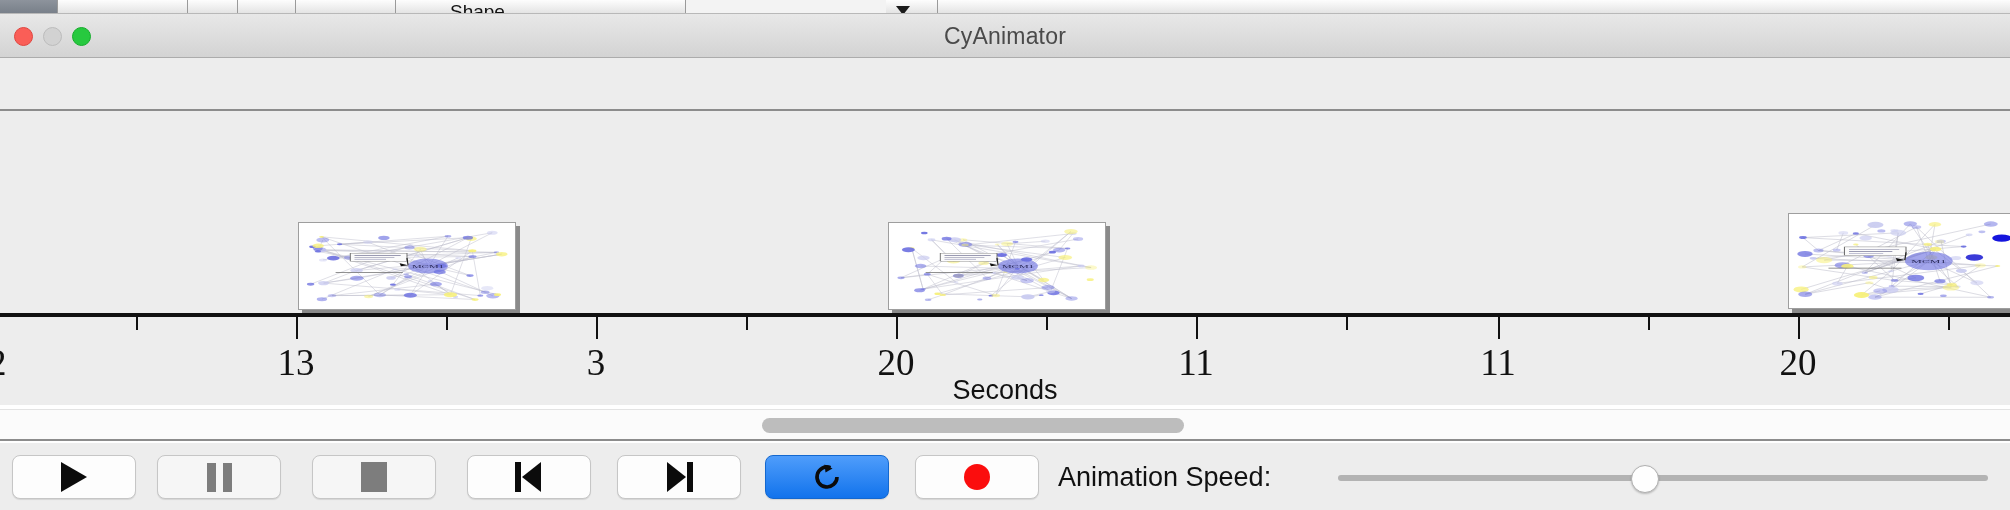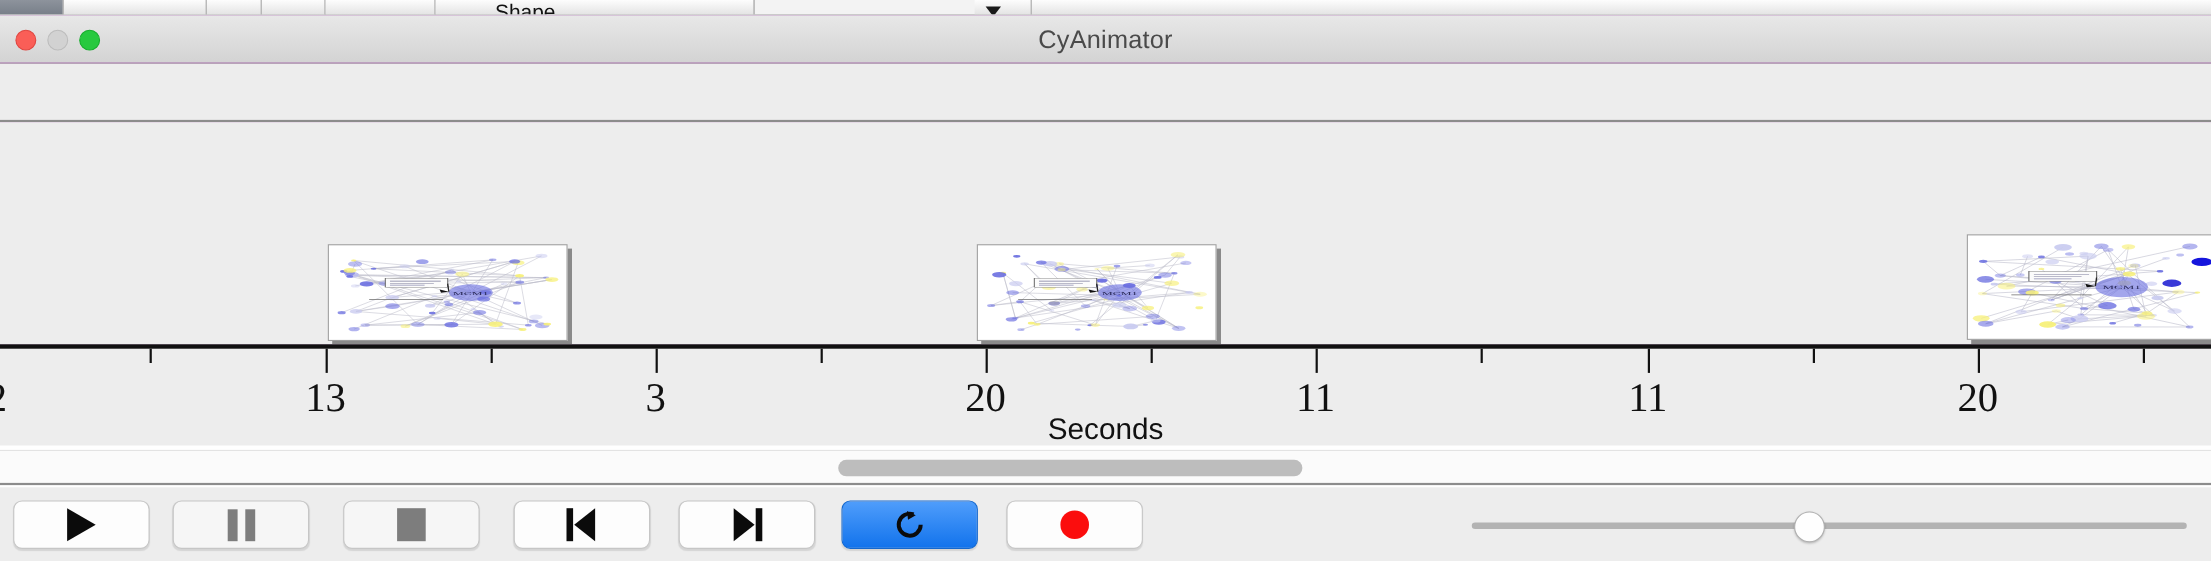--- a/index.html
+++ b/index.html
@@ -812,20 +812,21 @@
     <div class="cbtn on" id="loop-button">
       <svg width="34" height="34" viewBox="0 0 34 34">
         <path d="M27 17 A10 10 0 1 1 20.5 7.6" stroke="#0b0b0b" stroke-width="3.6" fill="none" stroke-linecap="butt"></path>
         <path d="M14.5 4.5 L22.5 8.4 L15.5 12.6 Z" fill="#0b0b0b"></path>
       </svg>
     </div>
     <div class="cbtn" id="record-button">
       <span class="ico-rec"></span>
     </div>
 
+    <div class="speed-label">Animation Speed:</div>
 
     <div class="slider">
       <div class="slider-track"></div>
       <div class="slider-thumb" style="left: 307px;"></div>
     </div>
   </div>
 
 </div>
 
 </body></html>

